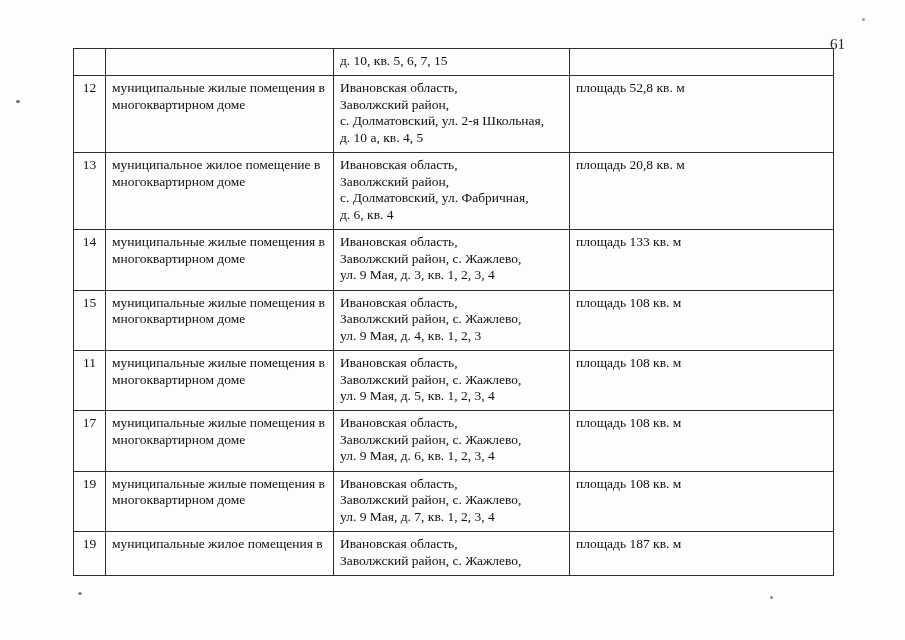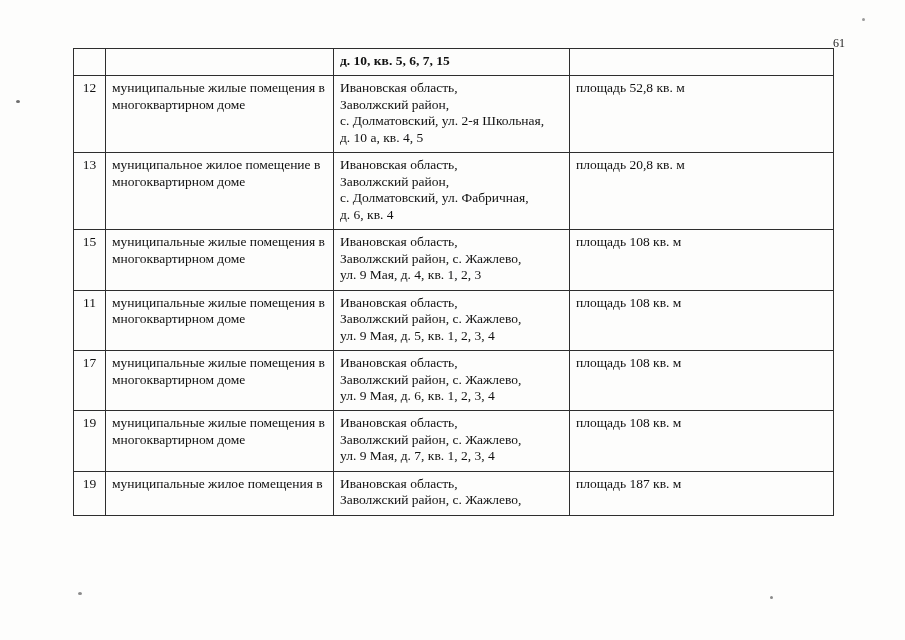--- a/index.html
+++ b/index.html
@@ -19,21 +19,21 @@
     position: absolute;
     top: 0; left: 0;
     width: 905px;
     height: 640px;
     background: #fdfdfc;
   }
   .page-number {
     position: absolute;
     top: 36px;
     right: 60px;
-    font-size: 12px;
+    font-size: 15px;
     font-family: "Liberation Serif", serif;
     color: #222;
   }
   .speck {
     position: absolute;
     background: #9a9a9a;
     border-radius: 50%;
   }
   .speck-a { top: 18px; right: 40px; width: 3px; height: 3px; }
   .speck-b { top: 100px; left: 16px; width: 4px; height: 3px; background:#6d6d6d; }
@@ -67,21 +67,21 @@
     padding-top: 5px;
     font-size: 13.5px;
     margin-top: 9px;
   }
   td.addr, td.area, td.name {
     white-space: pre-line;
   }
   td.area { padding-left: 8px; margin-left: 13px; }
   td.name { padding-left: 8px; }
   td.addr { padding-left: 8px; }
-  .row-first td { padding-top: 3px; padding-bottom: 4px; font-weight: bold; }
+  .row-first td { padding-top: 3px; padding-bottom: 4px; }
 </style>
 </head>
 <body>
 
 <div class="page">
 
   <div class="speck speck-a"></div>
   <div class="speck speck-b"></div>
   <div class="speck speck-c"></div>
   <div class="speck speck-d"></div>
@@ -114,20 +114,28 @@
       <tr>
         <td class="num">13</td>
         <td class="name">муниципальное жилое помещение в многоквартирном доме</td>
         <td class="addr">Ивановская область,
 Заволжский район,
 с. Долматовский, ул. Фабричная,
 д. 6, кв. 4</td>
         <td class="area">площадь 20,8 кв. м</td>
       </tr>
       <tr>
+        <td class="num">14</td>
+        <td class="name">муниципальные жилые помещения в многоквартирном доме</td>
+        <td class="addr">Ивановская область,
+Заволжский район, с. Жажлево,
+ул. 9 Мая, д. 3, кв. 1, 2, 3, 4</td>
+        <td class="area">площадь 133 кв. м</td>
+      </tr>
+      <tr>
         <td class="num">15</td>
         <td class="name">муниципальные жилые помещения в многоквартирном доме</td>
         <td class="addr">Ивановская область,
 Заволжский район, с. Жажлево,
 ул. 9 Мая, д. 4, кв. 1, 2, 3</td>
         <td class="area">площадь 108 кв. м</td>
       </tr>
       <tr>
         <td class="num">11</td>
         <td class="name">муниципальные жилые помещения в многоквартирном доме</td>

